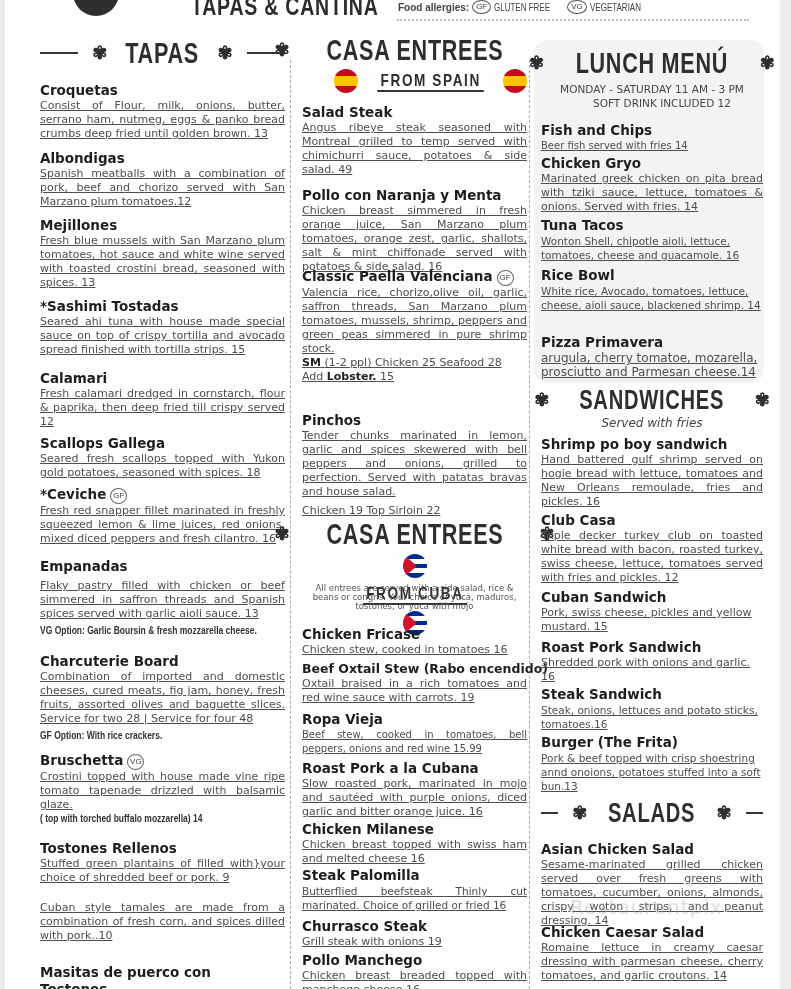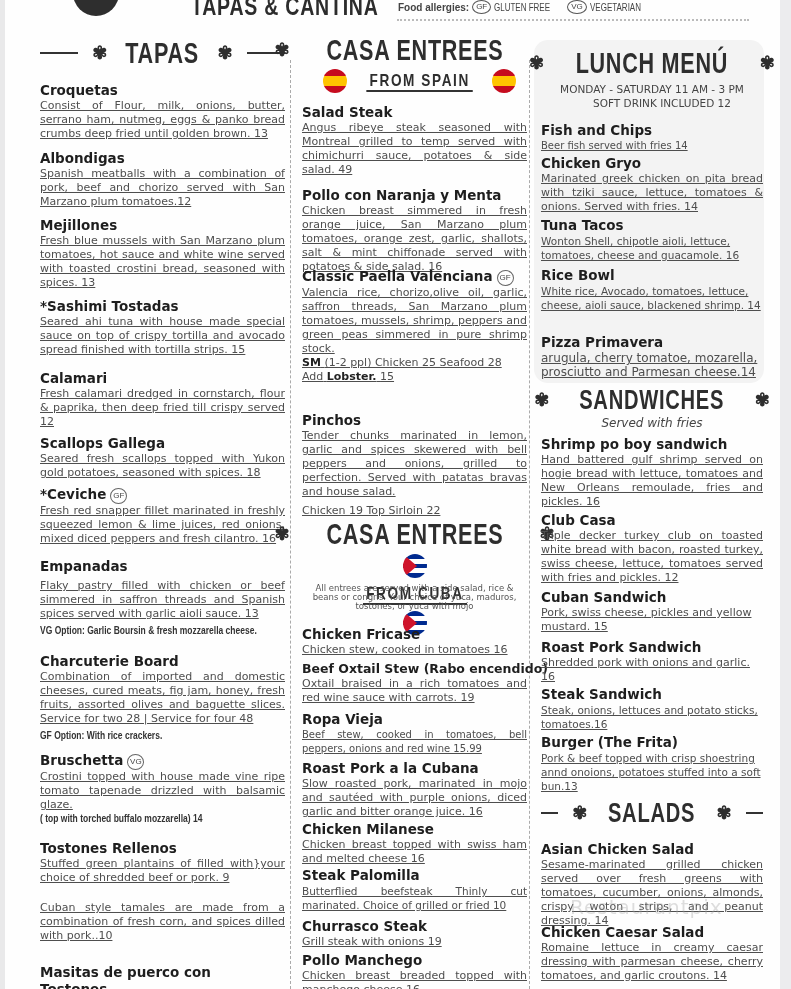--- a/index.html
+++ b/index.html
@@ -119,21 +119,21 @@
       <div class="iname" style="white-space:normal;width:180px">Masitas de puerco con Tostones</div>
     </div>
   </div>
 
   <div class="col col2">
     <div class="sec-title" style="position:absolute;top:34px;left:0;width:225px;height:32px;font-size:30px;gap:2px;">
       <span class="orn">✾</span>
       <span class="t">CASA ENTREES</span>
       <span class="orn">✾</span>
     </div>
-    <div class="from" style="position:absolute;top:69px;left:5px;width:225px;">
+    <div class="from" style="position:absolute;top:69px;left:16px;width:225px;">
       <span class="flag flag-es"></span>
       <span class="lbl">FROM SPAIN</span>
       <span class="flag flag-es"></span>
     </div>
 
     <div class="item" style="top:104px">
       <div class="iname">Salad Steak</div>
       <div class="idesc">Angus ribeye steak seasoned with Montreal grilled to temp served with chimichurri sauce, potatoes &amp; side salad. 49</div>
     </div>
     <div class="item" style="top:187px">
@@ -179,21 +179,21 @@
     <div class="item" style="top:760px">
       <div class="iname">Roast Pork a la Cubana</div>
       <div class="idesc">Slow roasted pork, marinated in mojo and sautéed with purple onions, diced garlic and bitter orange juice. 16</div>
     </div>
     <div class="item" style="top:821px">
       <div class="iname">Chicken Milanese</div>
       <div class="idesc">Chicken breast topped with swiss ham and melted cheese 16</div>
     </div>
     <div class="item" style="top:867px">
       <div class="iname">Steak Palomilla</div>
-      <div class="idesc" style="font-size:10.5px">Butterflied beefsteak Thinly cut marinated. Choice of grilled or fried 10</div>
+      <div class="idesc" style="font-size:10.5px">Butterflied beefsteak Thinly cut marinated. Choice of grilled or fried 16</div>
     </div>
     <div class="item" style="top:918px">
       <div class="iname">Churrasco Steak</div>
       <div class="idesc">Grill steak with onions 19</div>
     </div>
     <div class="item" style="top:952px">
       <div class="iname">Pollo Manchego</div>
       <div class="idesc">Chicken breast breaded topped with manchego cheese 16</div>
     </div>
   </div>

